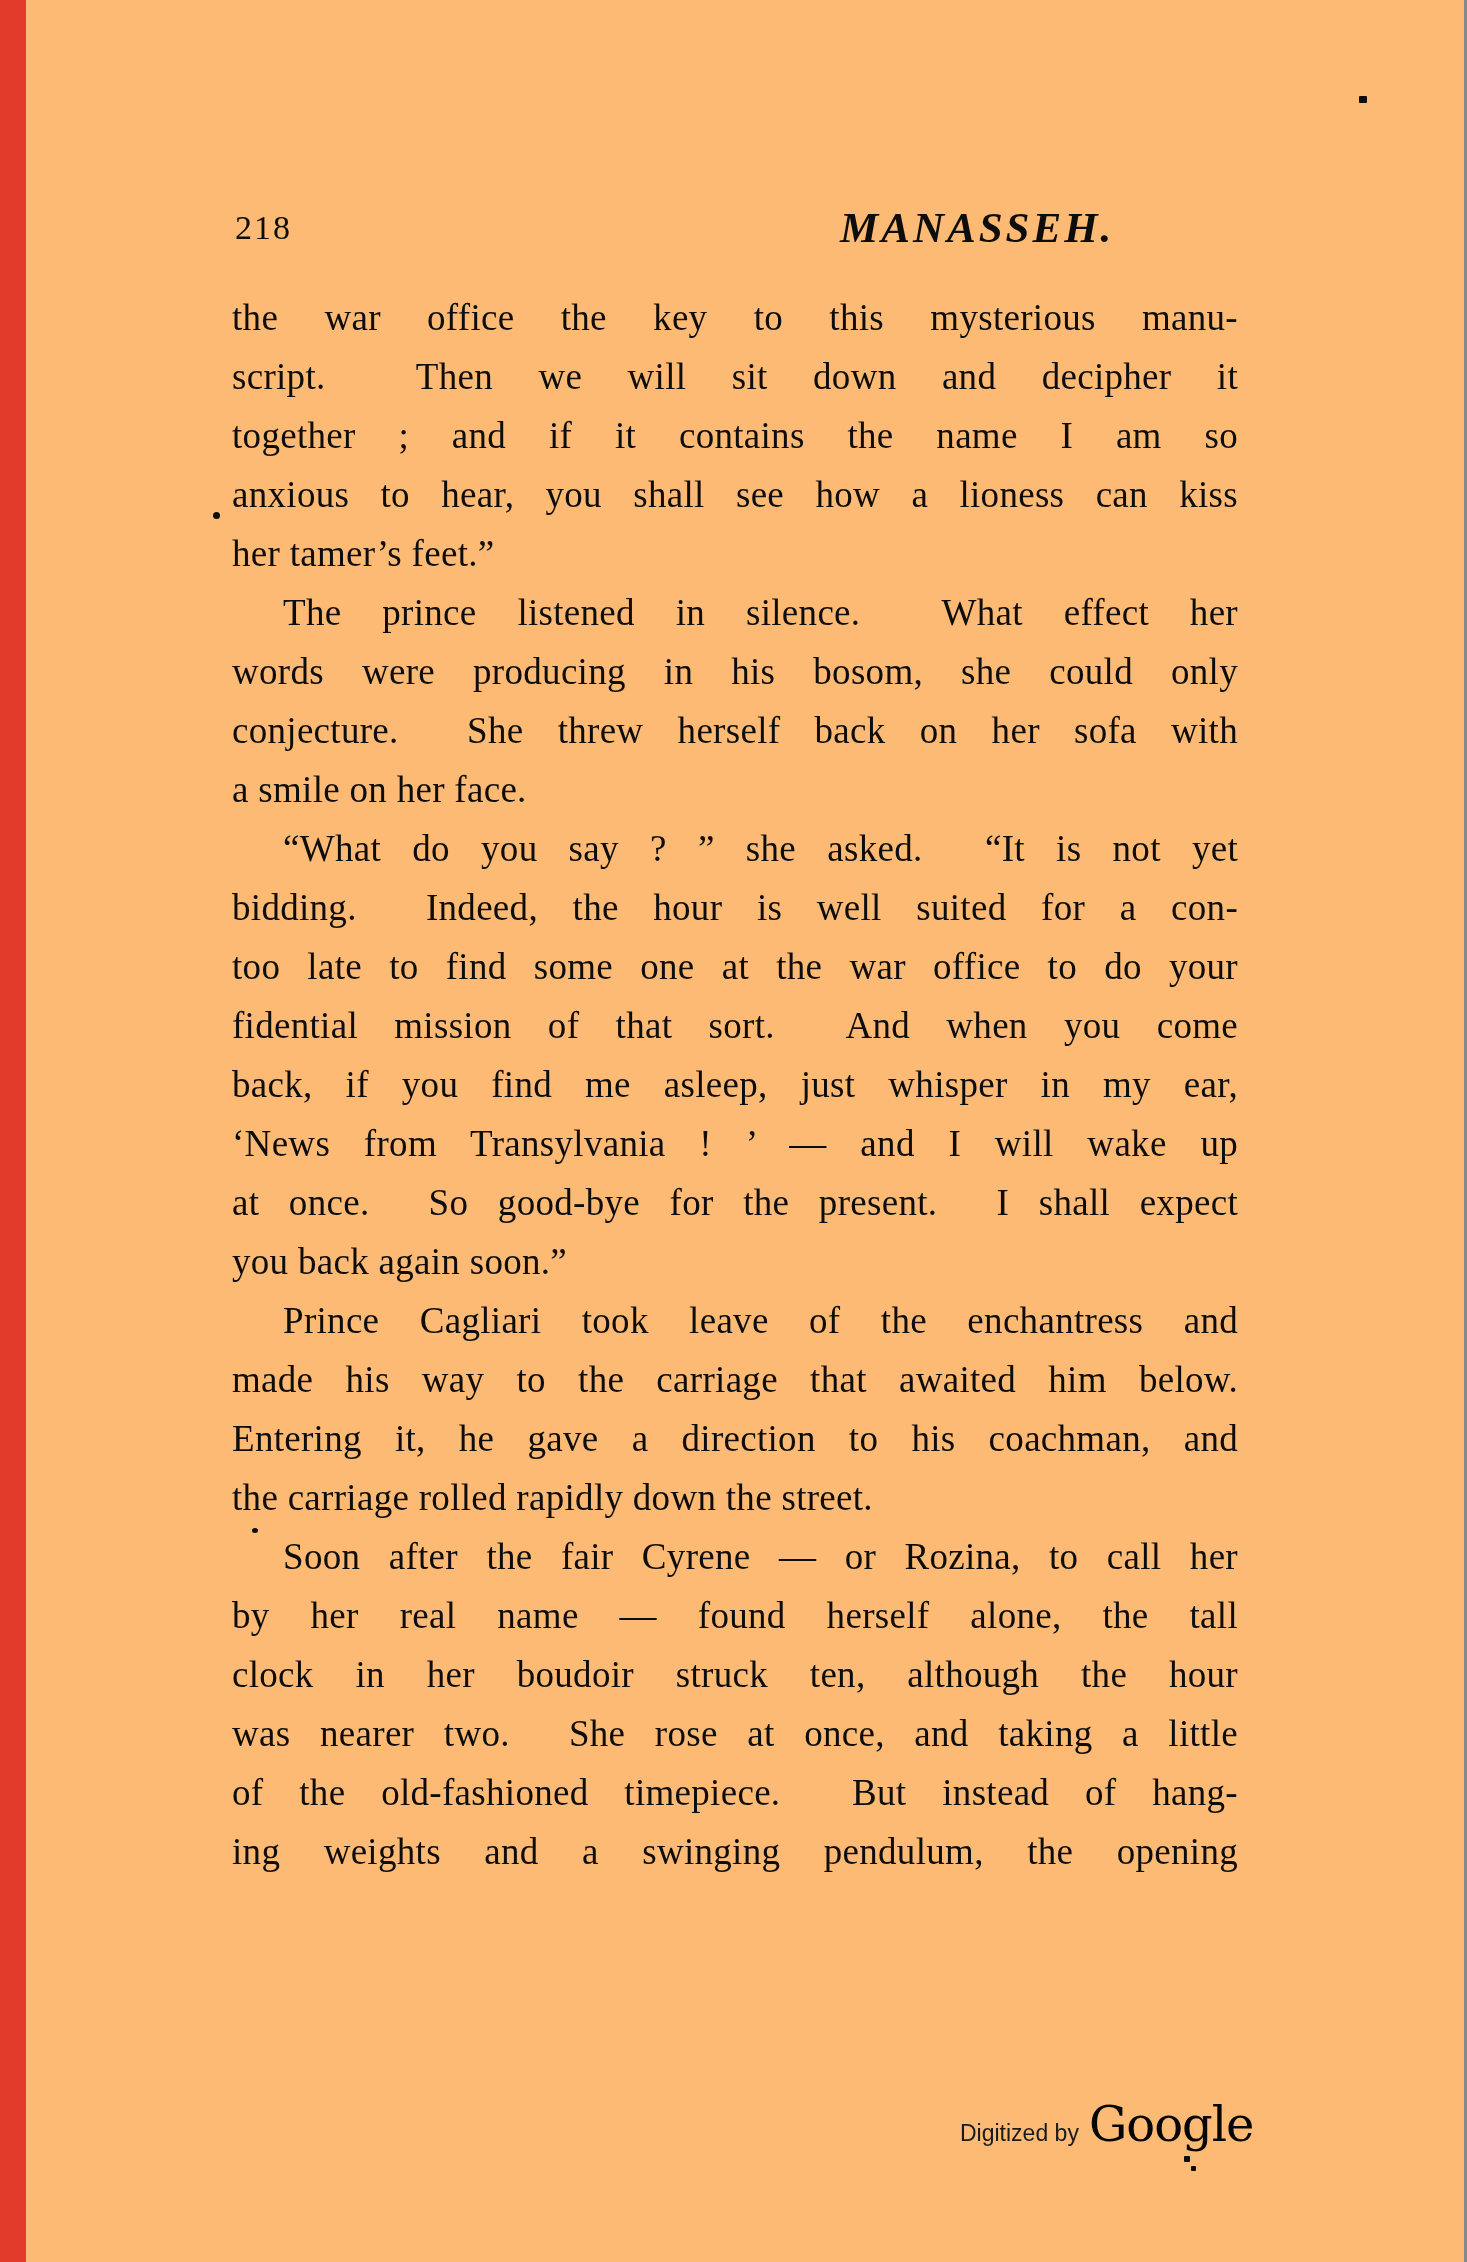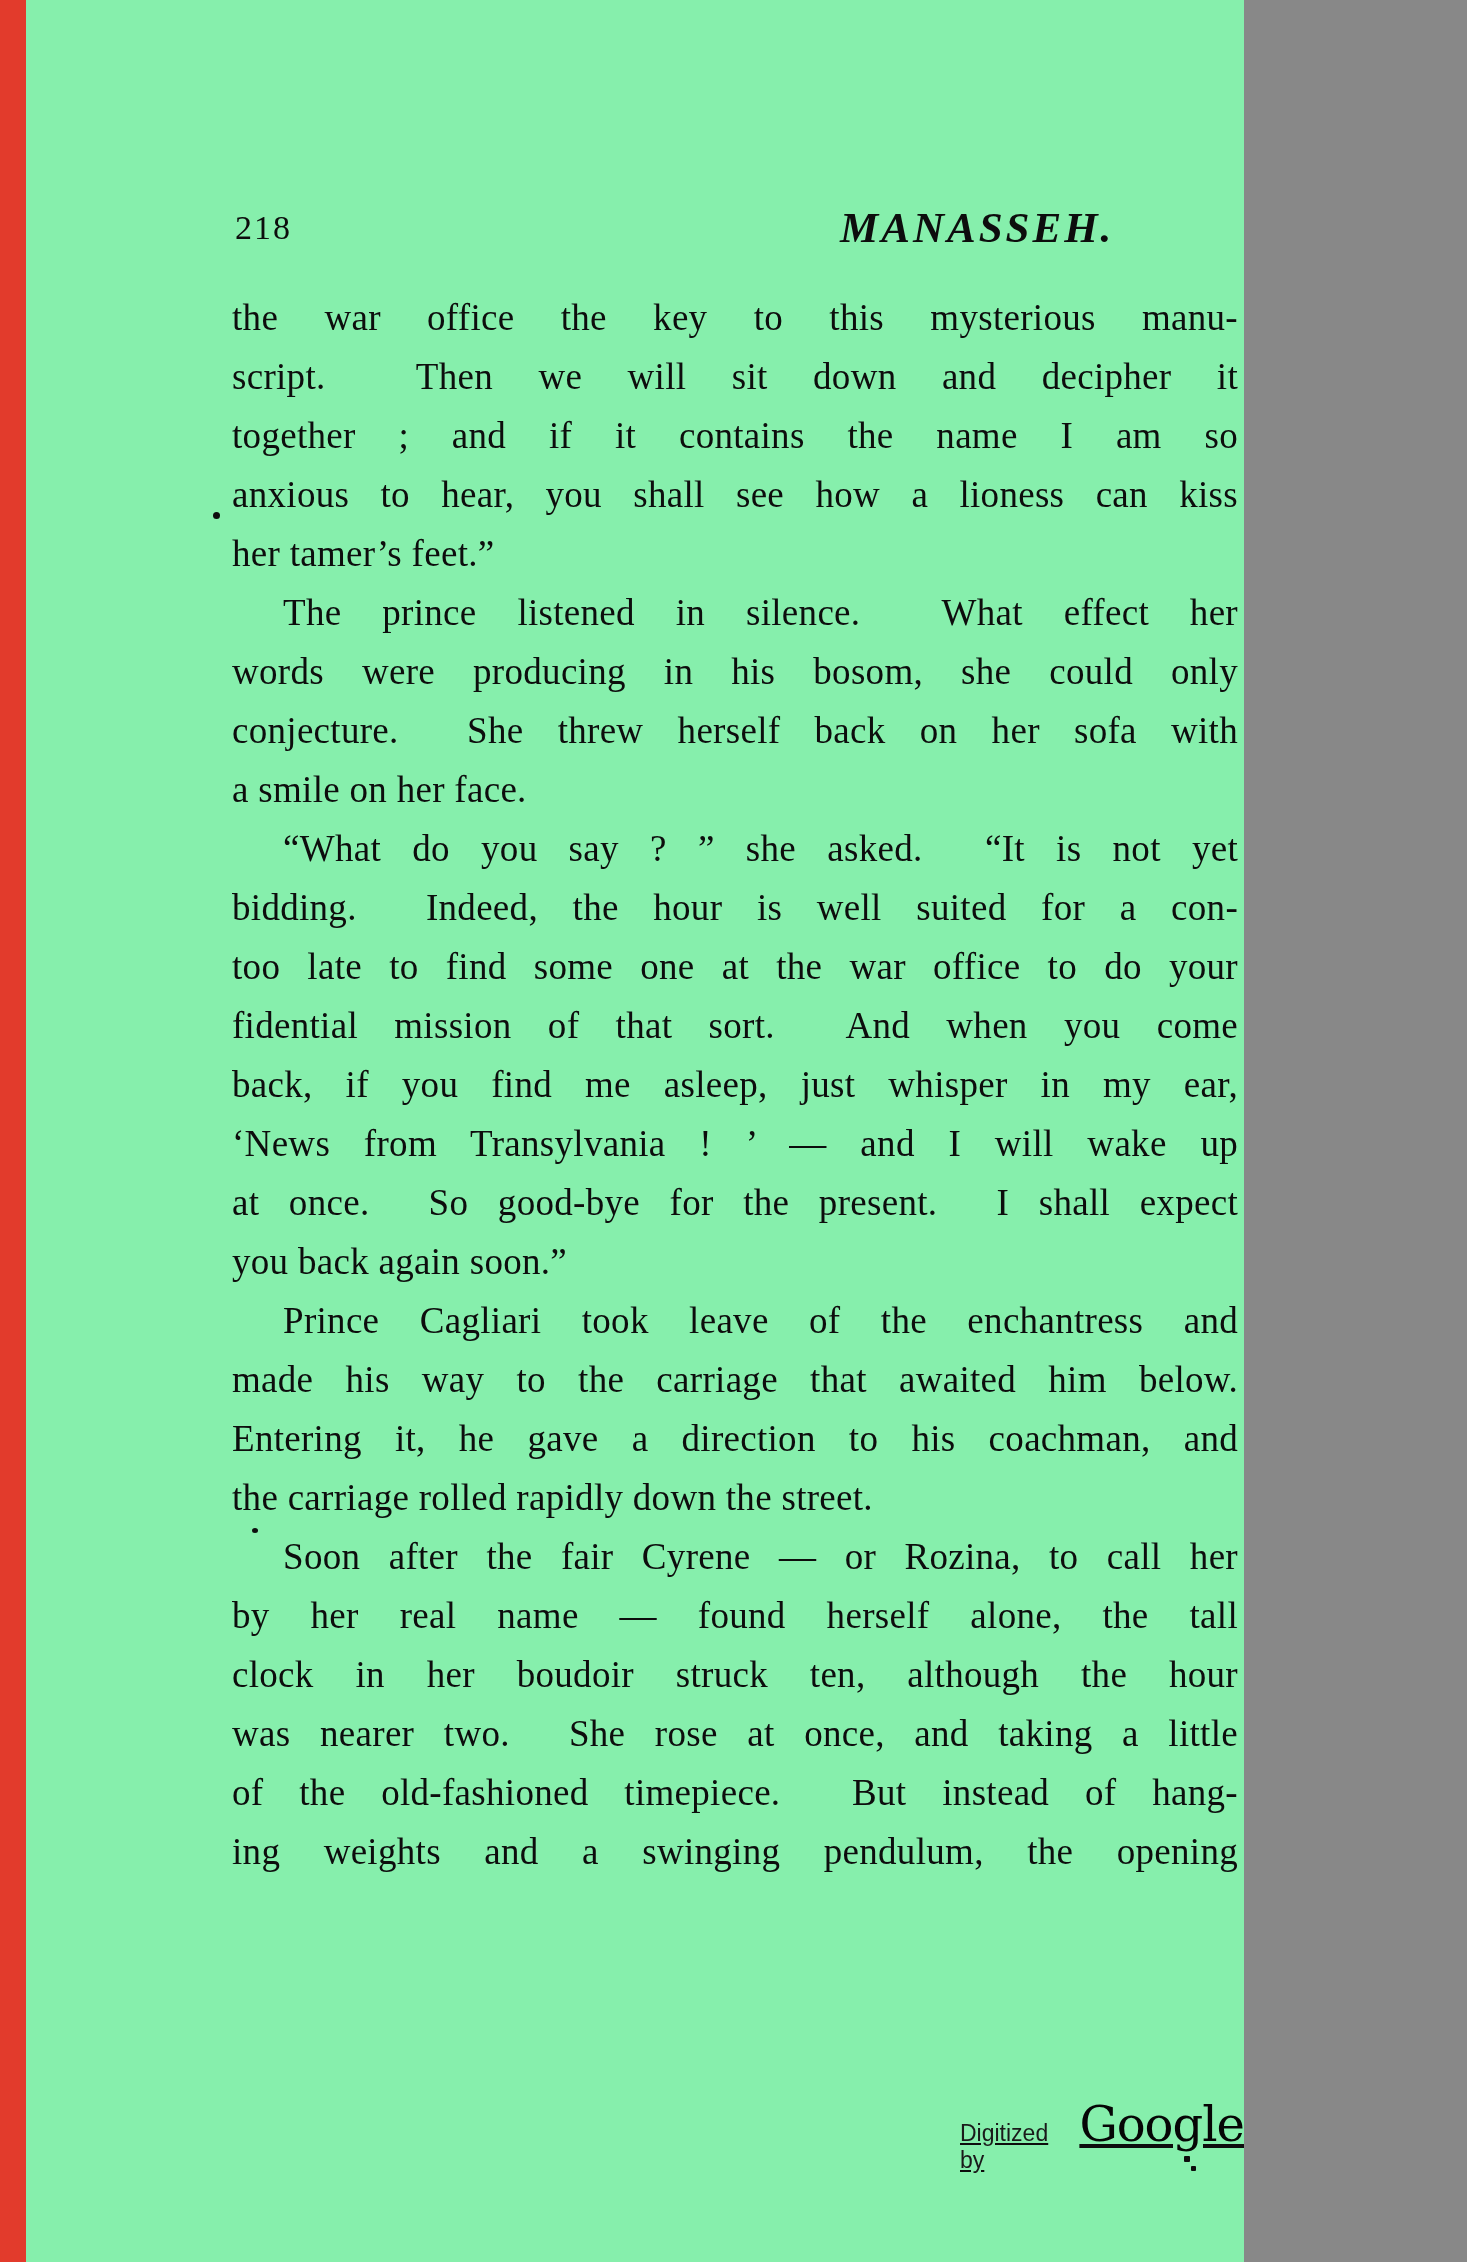--- a/index.html
+++ b/index.html
@@ -1,19 +1,19 @@
 <!DOCTYPE html>
 <html><head>
 <meta charset="utf-8">
 <style>
   html,body{margin:0;padding:0;background:#888;}
   .page{
     position:relative;
-    width:1244px;height:2262px;
-    background:#86efac;
+    width:1464px;height:2262px;
+    background:#fdba74;
     overflow:hidden;
     font-family:"Liberation Serif", serif;
     color:#0d0d0d;
   }
   .edge-strip{
     position:absolute;left:0;top:0;width:26px;height:2262px;
     background:#e23b2c;
   }
   .running-header{
     position:absolute;left:232px;top:205px;width:1006px;height:46px;
@@ -35,21 +35,21 @@
     font-size:37px;
     letter-spacing:0.3px;
     white-space:pre-wrap;
     text-align:justify;
     text-align-last:justify;
   }
   .line.end{ text-align-last:left; }
   .line.indent{ text-indent:51px; }
   .watermark{
     position:absolute;left:960px;top:2096px;
-    display:flex;align-items:baseline;gap:2px;text-decoration:underline;
+    display:flex;align-items:baseline;gap:10px;
   }
   .wm-prefix{
     font-family:"Liberation Sans", sans-serif;
     font-size:23px;color:#1a1a1a;
   }
   .wm-logo{
     font-family:"DejaVu Serif", serif;
     font-size:48px;color:#060606;letter-spacing:-1px;
   }
   .speck{ position:absolute;background:#0d0d0d;border-radius:1px; }

